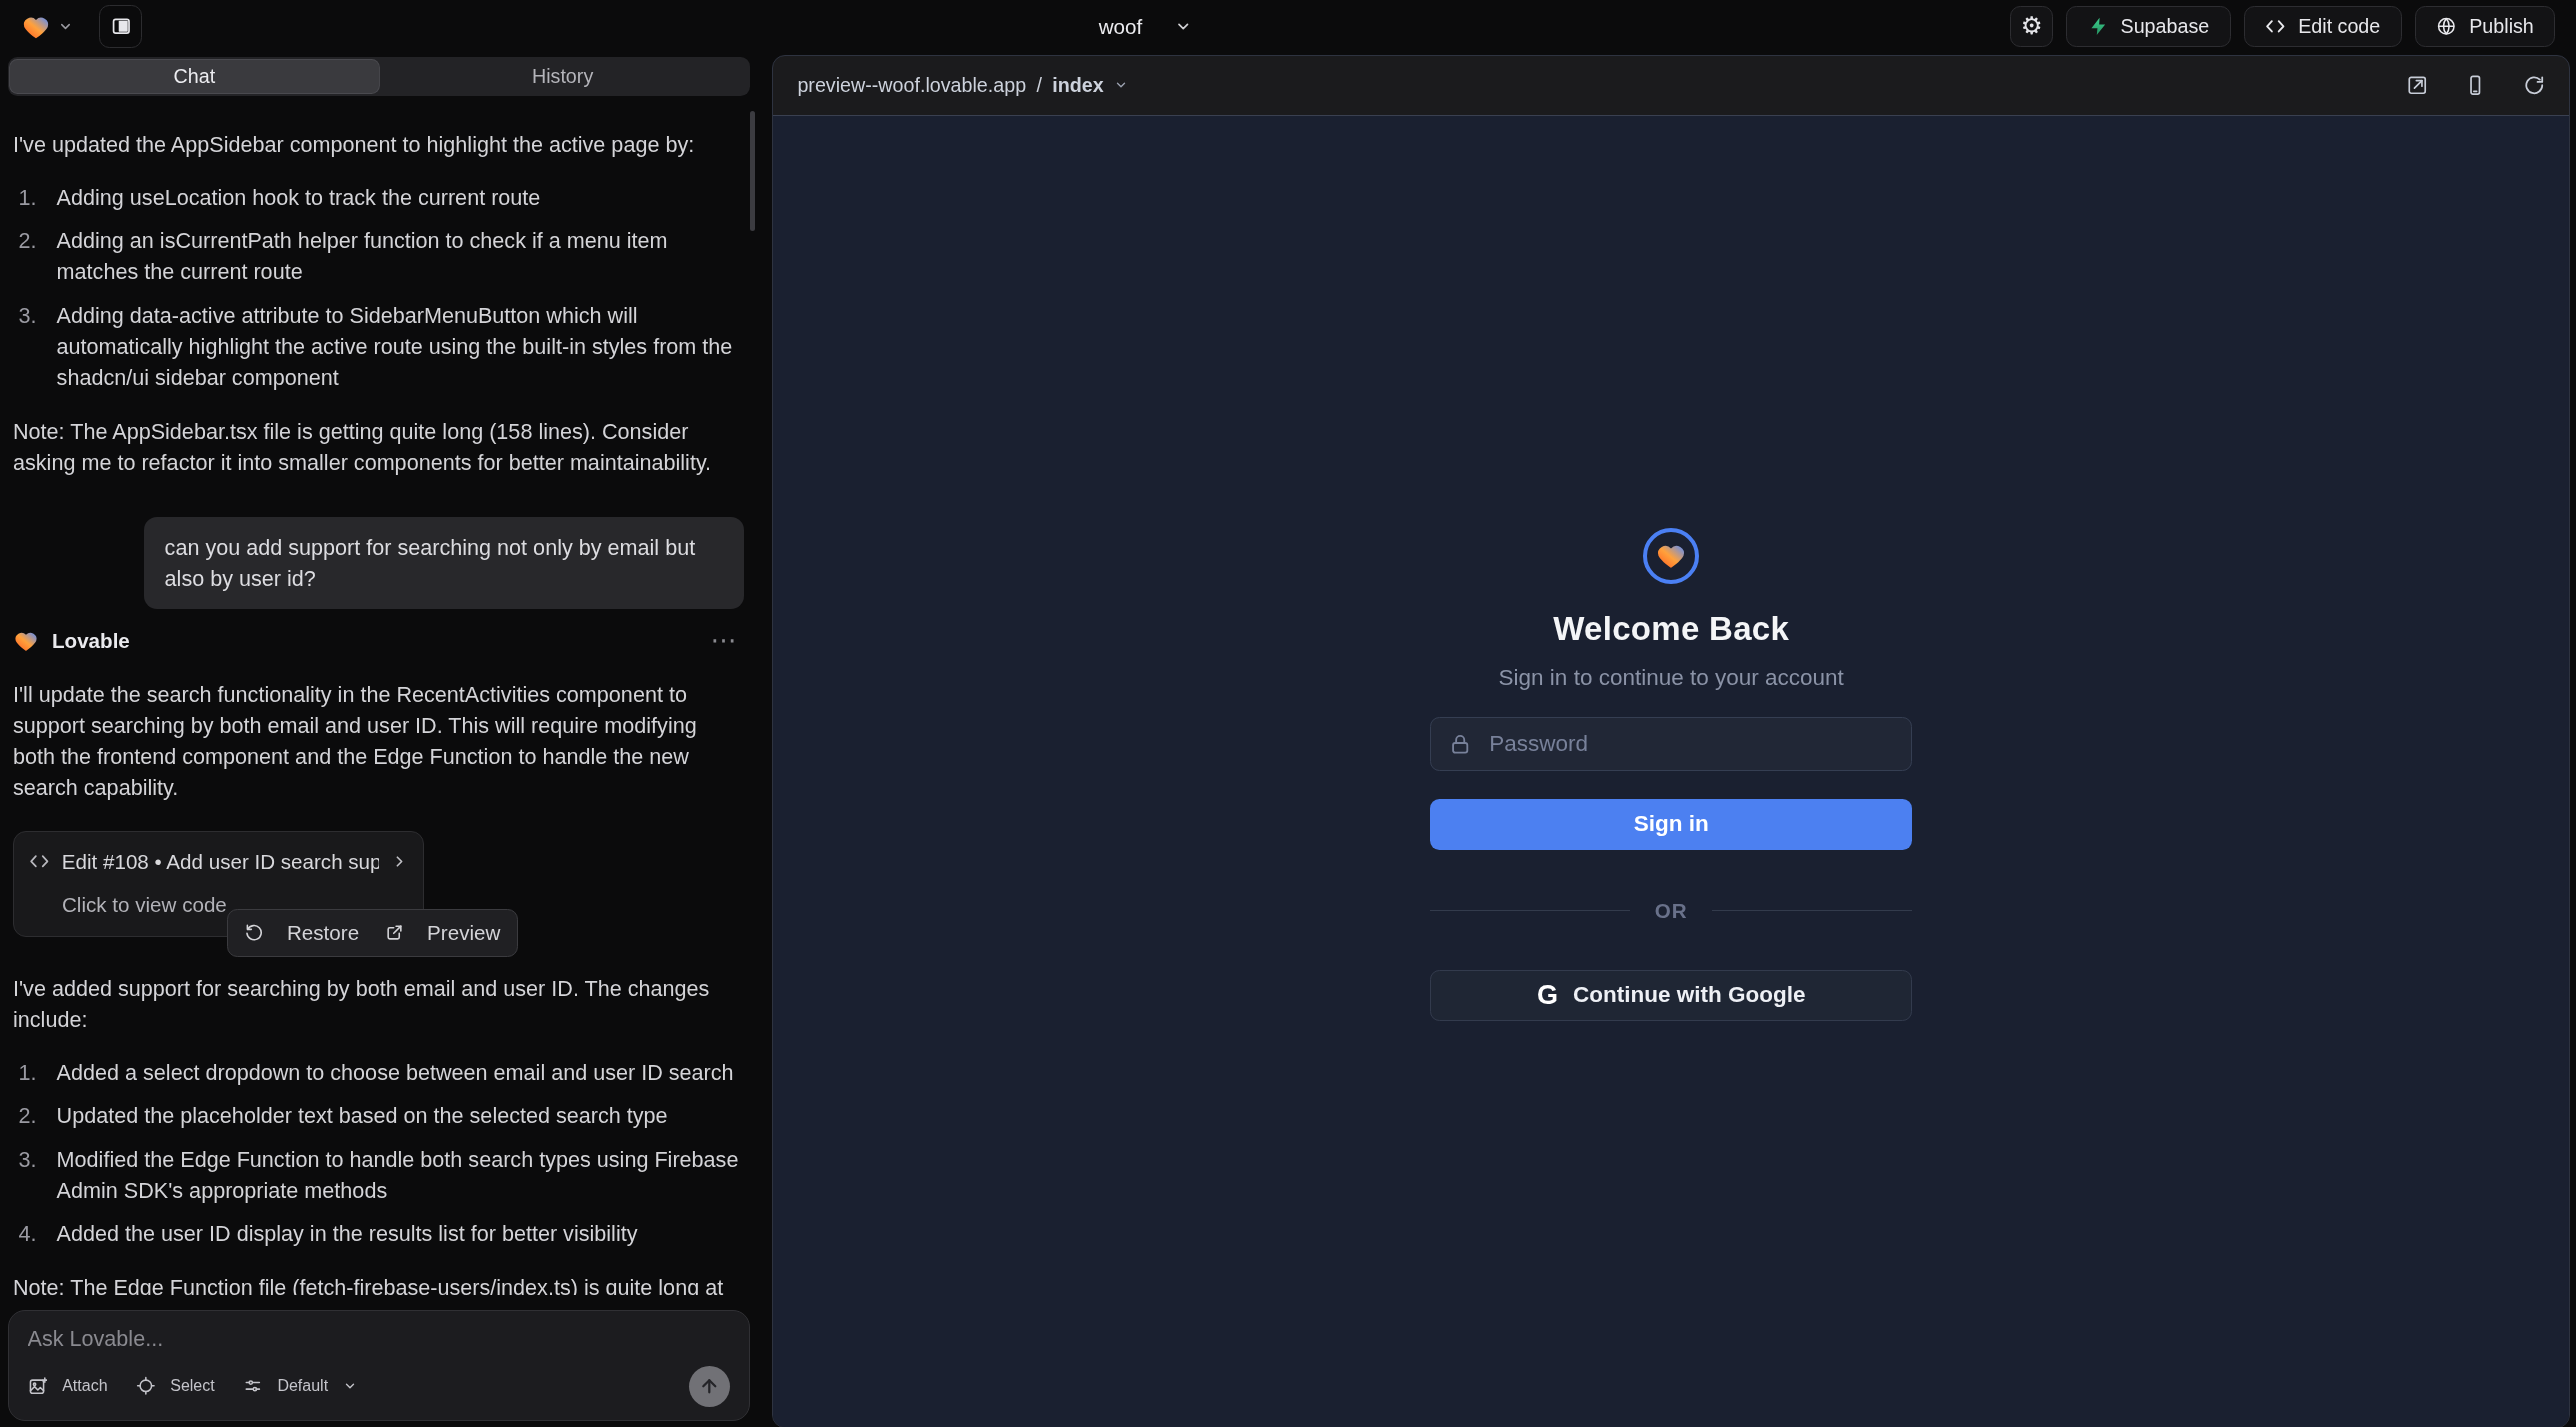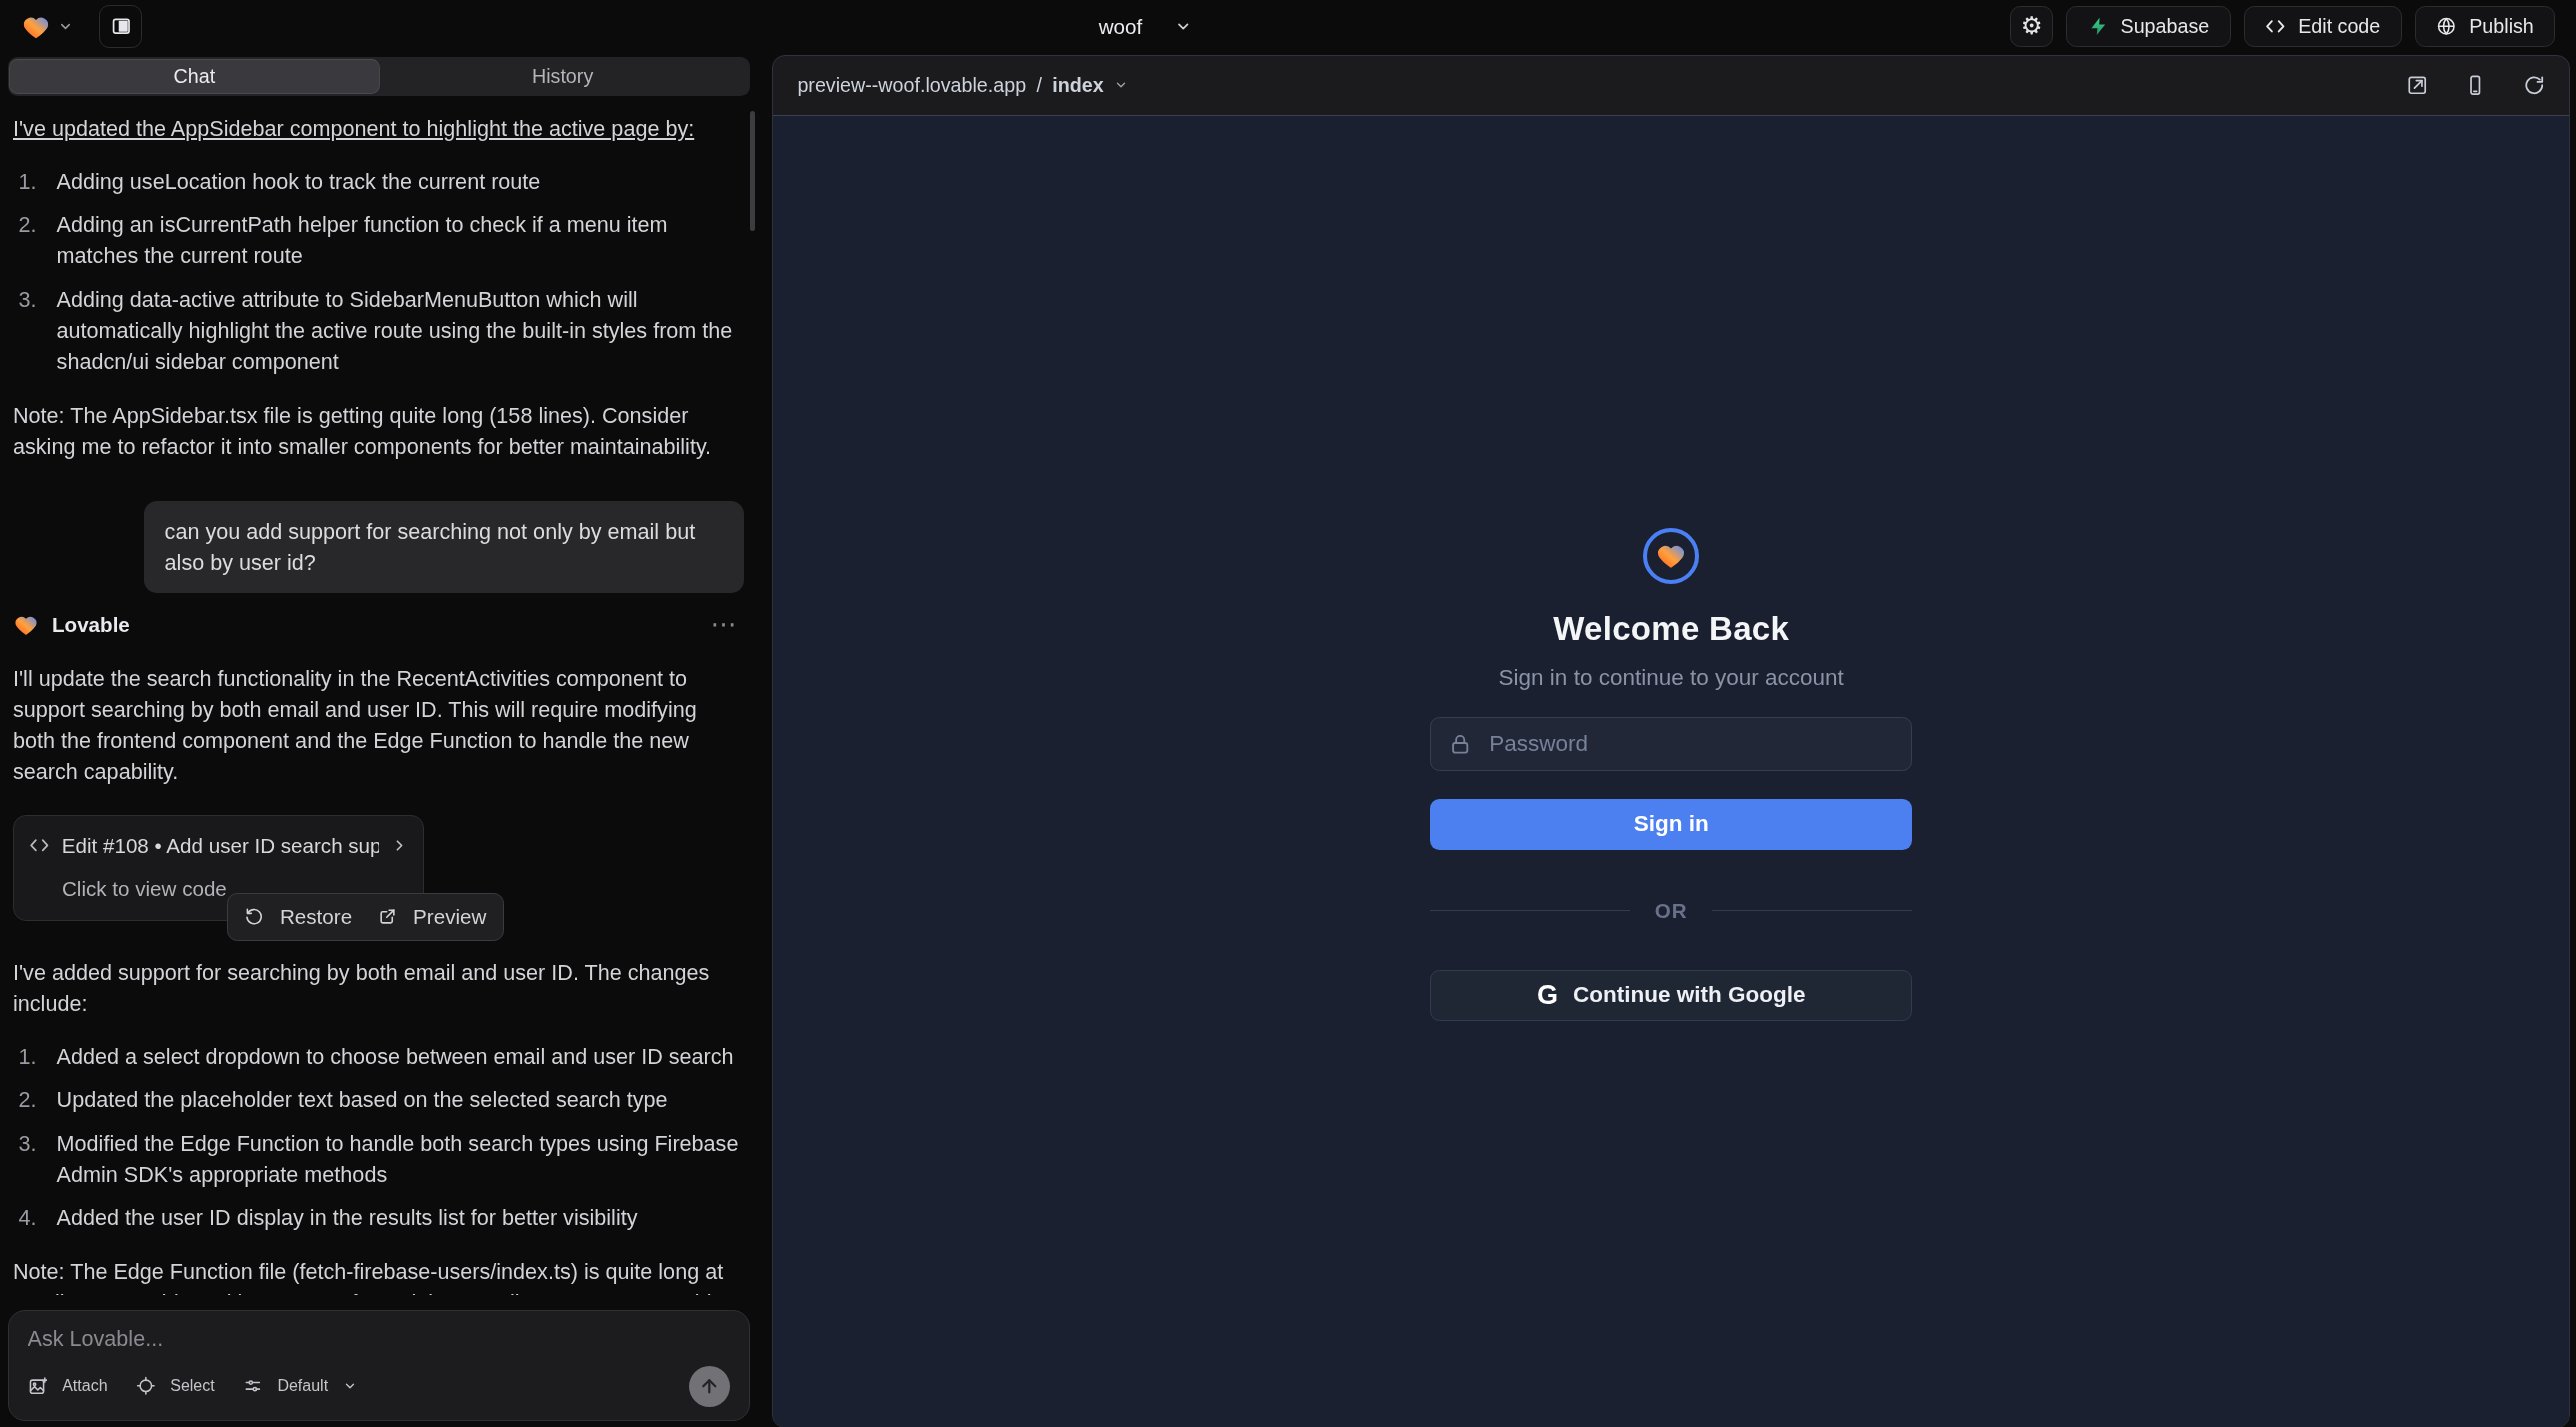--- a/index.html
+++ b/index.html
@@ -25,41 +25,41 @@
   .main { display:flex; height:1375px; }
 
   
   .chat-panel { width:757px; display:flex; flex-direction:column; position:relative; padding-bottom:7.5px; }
   .tabs { margin:3.8px 7.5px 0; background:#232326; border-radius:9.4px; display:flex; padding:2.8px; height:39px; flex-shrink:0; }
   .tab { flex:1; display:flex; align-items:center; justify-content:center; font-size:19.7px; color:#b4b4ba; border-radius:7.5px; cursor:pointer; }
   .tab.active { background:#3a3a3e; color:#ececf0; box-shadow:0 0 0 0.9px #4a4a4f; }
 
   .chat-scroll { flex:1; padding:17px 13px 0; font-size:21.6px; line-height:31px; color:#d4d4d8; overflow:hidden; }
   .chat-scroll p { margin-bottom:0; }
-  .msg-intro { margin-top:0;text-decoration:underline; }
+  .msg-intro { margin-top:16px; }
   ol.chat-list { list-style:none; margin:22.5px 0 0 5.6px; counter-reset:item; }
   ol.chat-list li { counter-increment:item; position:relative; padding-left:38px; margin-bottom:12.2px; }
   ol.chat-list li::before { content:counter(item) "."; position:absolute; left:0; color:#9a9aa2; }
   .note-p { margin-top:23.5px; }
 
   .user-bubble { margin:39px 0 0 auto; max-width:600px; background:#28282b; border-radius:13px; padding:15px 20.6px; color:#dcdce0; }
 
   .lovable-row { margin-top:16px; display:flex; align-items:center; gap:13px; }
   .lovable-name { font-size:20.6px; font-weight:700; color:#eaeaee; }
   .more-dots { margin-left:auto; color:#8a8a90; font-size:26px; letter-spacing:1.9px; line-height:9.4px; cursor:pointer; padding-right:5.6px; }
 
   .msg2-intro { margin-top:22.5px; }
 
   .edit-wrap { position:relative; width:441px; margin-top:28px; height:114px; }
   .edit-card { width:411px; background:#19191b; border:0.9px solid #2d2d30; border-radius:13px; padding:14px 15px 16px; cursor:pointer; }
   .edit-card-row1 { display:flex; align-items:center; gap:12.2px; }
   .edit-card-title { flex:1; font-size:20.6px; color:#d8d8dc; white-space:nowrap; overflow:hidden; }
   .edit-card-sub { margin:12.2px 0 0 33px; font-size:20.6px; color:#b2b2b8; }
   .restore-pill { position:absolute; left:214px; top:78px; display:flex; align-items:center; gap:26px; background:#202023; border:0.9px solid #3b3b3f; border-radius:10.3px; padding:7.5px 17px; font-size:20.6px; color:#d4d4d8; }
-  .pill-item { display:flex; align-items:center; gap:16px; cursor:pointer; }
+  .pill-item { display:flex; align-items:center; gap:23px; cursor:pointer; }
 
   .added-p { margin-top:28px; }
 
   .composer { margin:15px 7.5px 0; background:#1c1c1f; border:0.9px solid #303034; border-radius:17px; padding:15px 19px 13px; height:111px; display:flex; flex-direction:column; flex-shrink:0; }
   .composer-input { background:transparent; border:none; outline:none; font-family:"Liberation Sans", sans-serif; font-size:21.6px; color:#e2e2e6; width:100%; }
   .composer-input::placeholder { color:#8a8a90; }
   .composer-row { margin-top:auto; display:flex; align-items:center; gap:28px; }
   .composer-btn { display:flex; align-items:center; gap:15px; font-size:16px; color:#c4c4ca; cursor:pointer; }
   .send-btn { margin-left:auto; width:41px; height:41px; border-radius:50%; background:#717176; display:flex; align-items:center; justify-content:center; cursor:pointer; }
 

